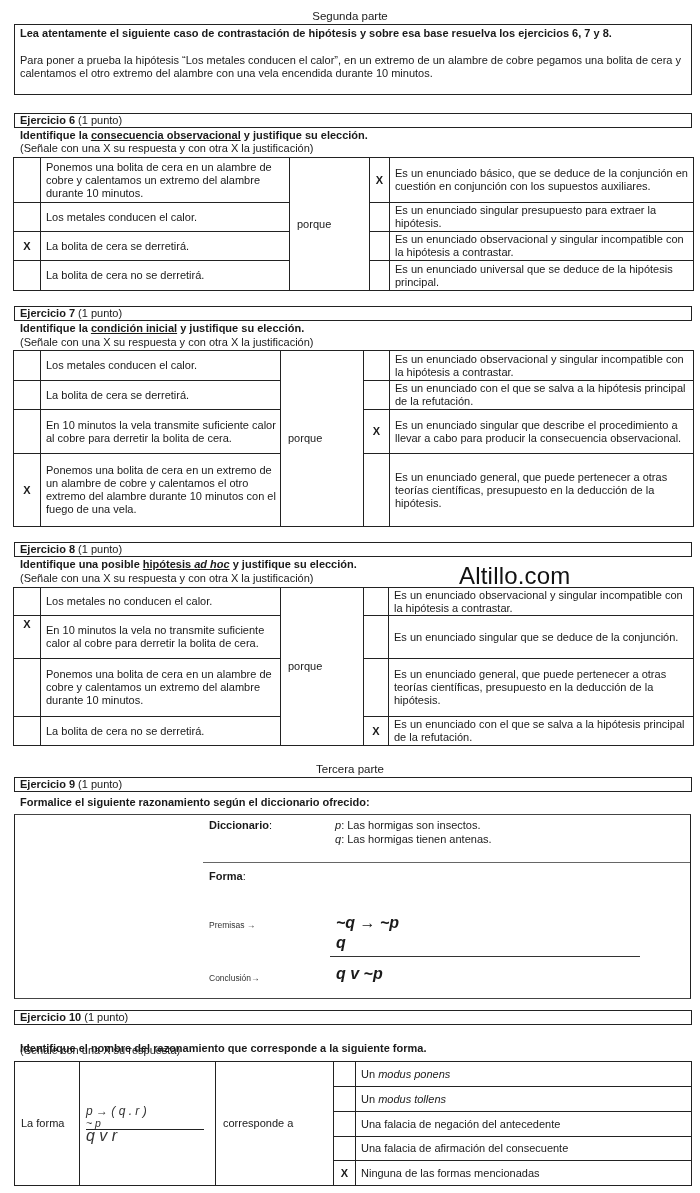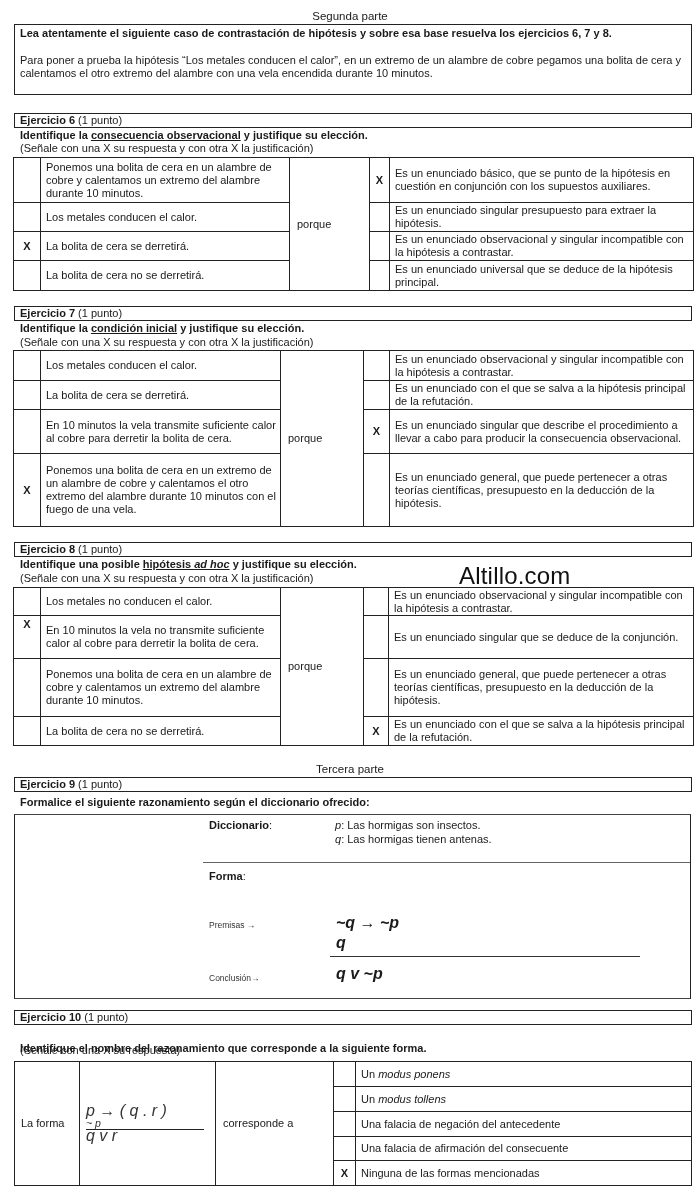--- a/index.html
+++ b/index.html
@@ -45,21 +45,21 @@
       <col style="width:80px">
       <col style="width:20px">
       <col style="width:304px">
     </colgroup>
   <tbody>
       <tr style="height:45px">
     <td class="mark"></td>
     <td>Ponemos una bolita de cera en un alambre de cobre y calentamos un extremo del alambre durante 10 minutos.</td>
     <td class="porque" rowspan="4">porque</td>
     <td class="mark">X</td>
-    <td>Es un enunciado básico, que se punto de la hipótesis en cuestión en conjunción con los supuestos auxiliares.</td>
+    <td>Es un enunciado básico, que se deduce de la conjunción en cuestión en conjunción con los supuestos auxiliares.</td>
   </tr>
   <tr style="height:29px">
     <td class="mark"></td>
     <td>Los metales conducen el calor.</td>
     <td class="mark"></td>
     <td>Es un enunciado singular presupuesto para extraer la hipótesis.</td>
   </tr>
   <tr style="height:29px">
     <td class="mark">X</td>
     <td>La bolita de cera se derretirá.</td>
@@ -208,21 +208,21 @@
       <col style="width:65px">
       <col style="width:136px">
       <col style="width:118px">
       <col style="width:22px">
       <col style="width:336px">
     </colgroup>
   <tbody>
       <tr style="height:25px">
     <td rowspan="5" style="padding-left:6px;">La forma</td>
     <td rowspan="5" style="padding-left:6px;">
-      <div class="i" style="font-size:16px; line-height:12px; color:#333;">p → ( q . r )</div>
+      <div class="i" style="font-size:12px; line-height:12px; color:#333;">p → ( q . r )</div>
       <div class="i" style="font-size:10.5px; line-height:12px; color:#333; width:118px; border-bottom:1px solid #222;">~ p</div>
       <div class="i" style="font-size:16px; line-height:12px; color:#333;">q v r</div>
     </td>
     <td rowspan="5" style="padding-left:7px;">corresponde a</td>
     <td class="mark"></td>
     <td><span>Un </span><span class="i">modus ponens</span></td>
   </tr>
   <tr style="height:25px">
     <td class="mark"></td>
     <td><span>Un </span><span class="i">modus tollens</span></td>

